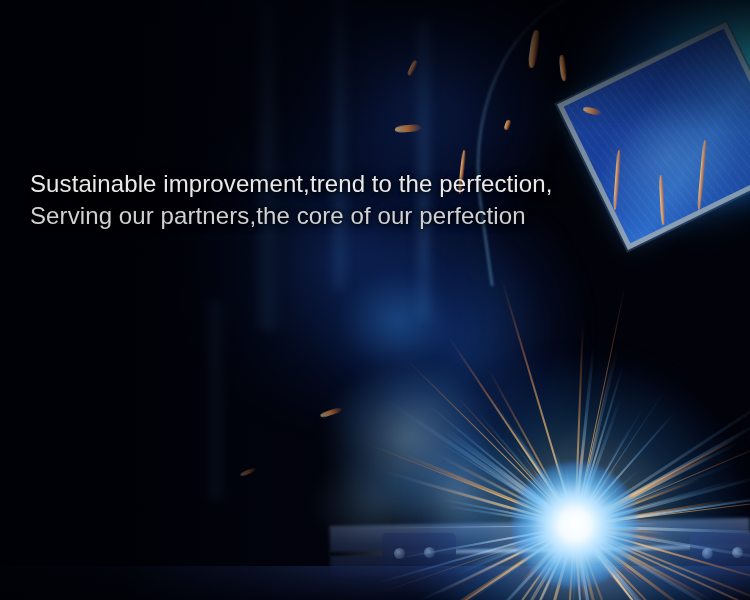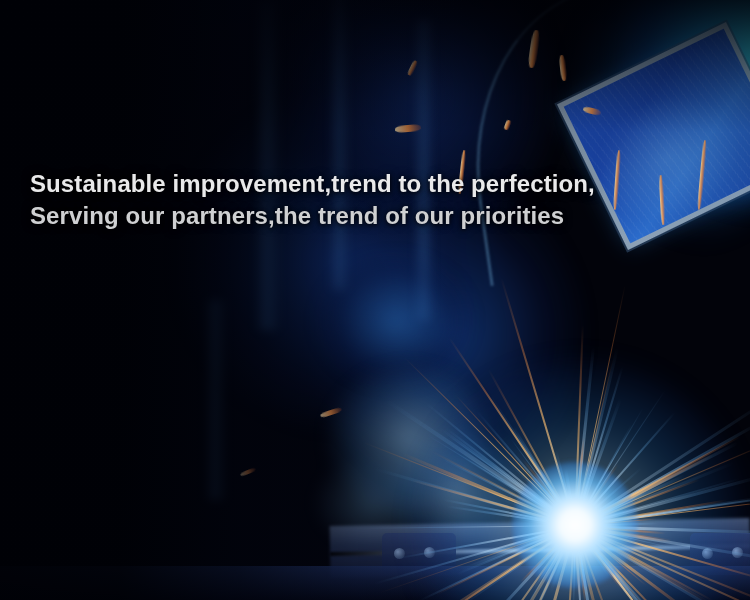--- a/index.html
+++ b/index.html
@@ -171,21 +171,21 @@
   .copy { position:absolute; left:30px; top:160px; width:700px; }
   .cn-line {
     font-size:36px; font-weight:700; letter-spacing:1px; line-height:54px;
     background:linear-gradient(180deg,#ffffff 0%,#fdfdfd 38%,#d2d2d2 62%,#9a9a9a 100%);
     -webkit-background-clip:text; background-clip:text;
     color:transparent; -webkit-text-fill-color:transparent;
     filter:drop-shadow(0 2px 3px rgba(0,0,0,.85));
     white-space:nowrap;
   }
   .en-line {
-    font-size:24px; font-weight:700; line-height:32px; letter-spacing:.1px;
+    font-size:24px; font-weight:400; line-height:32px; letter-spacing:.1px;
     color:#e9e9ea;
     text-shadow:0 1px 4px rgba(0,0,0,.9), 0 0 10px rgba(0,0,0,.55);
     white-space:nowrap;
   }
   .en-line.second { color:#cfd0d2; }
   .en-block { margin-top:8px; }
 </style>
 </head>
 <body>
 
@@ -366,17 +366,17 @@
     <div class="ember" style="left:700px;top:140px;width:4px;height:70px;transform:rotate(5deg);"></div>
     <div class="ember" style="left:320px;top:410px;width:22px;height:5px;transform:rotate(-18deg);"></div>
     <div class="ember" style="left:240px;top:470px;width:16px;height:4px;transform:rotate(-22deg);"></div>
 
     <div class="vignette"></div>
   </div>
 
   <div class="copy">
     <div class="en-block">
       <div class="en-line">Sustainable improvement,trend to the perfection,</div>
-      <div class="en-line second">Serving our partners,the trend of our priorities</div>
+      <div class="en-line second">Serving our partners,the core of our perfection</div>
     </div>
   </div>
 
 </div>
 
 </body></html>

